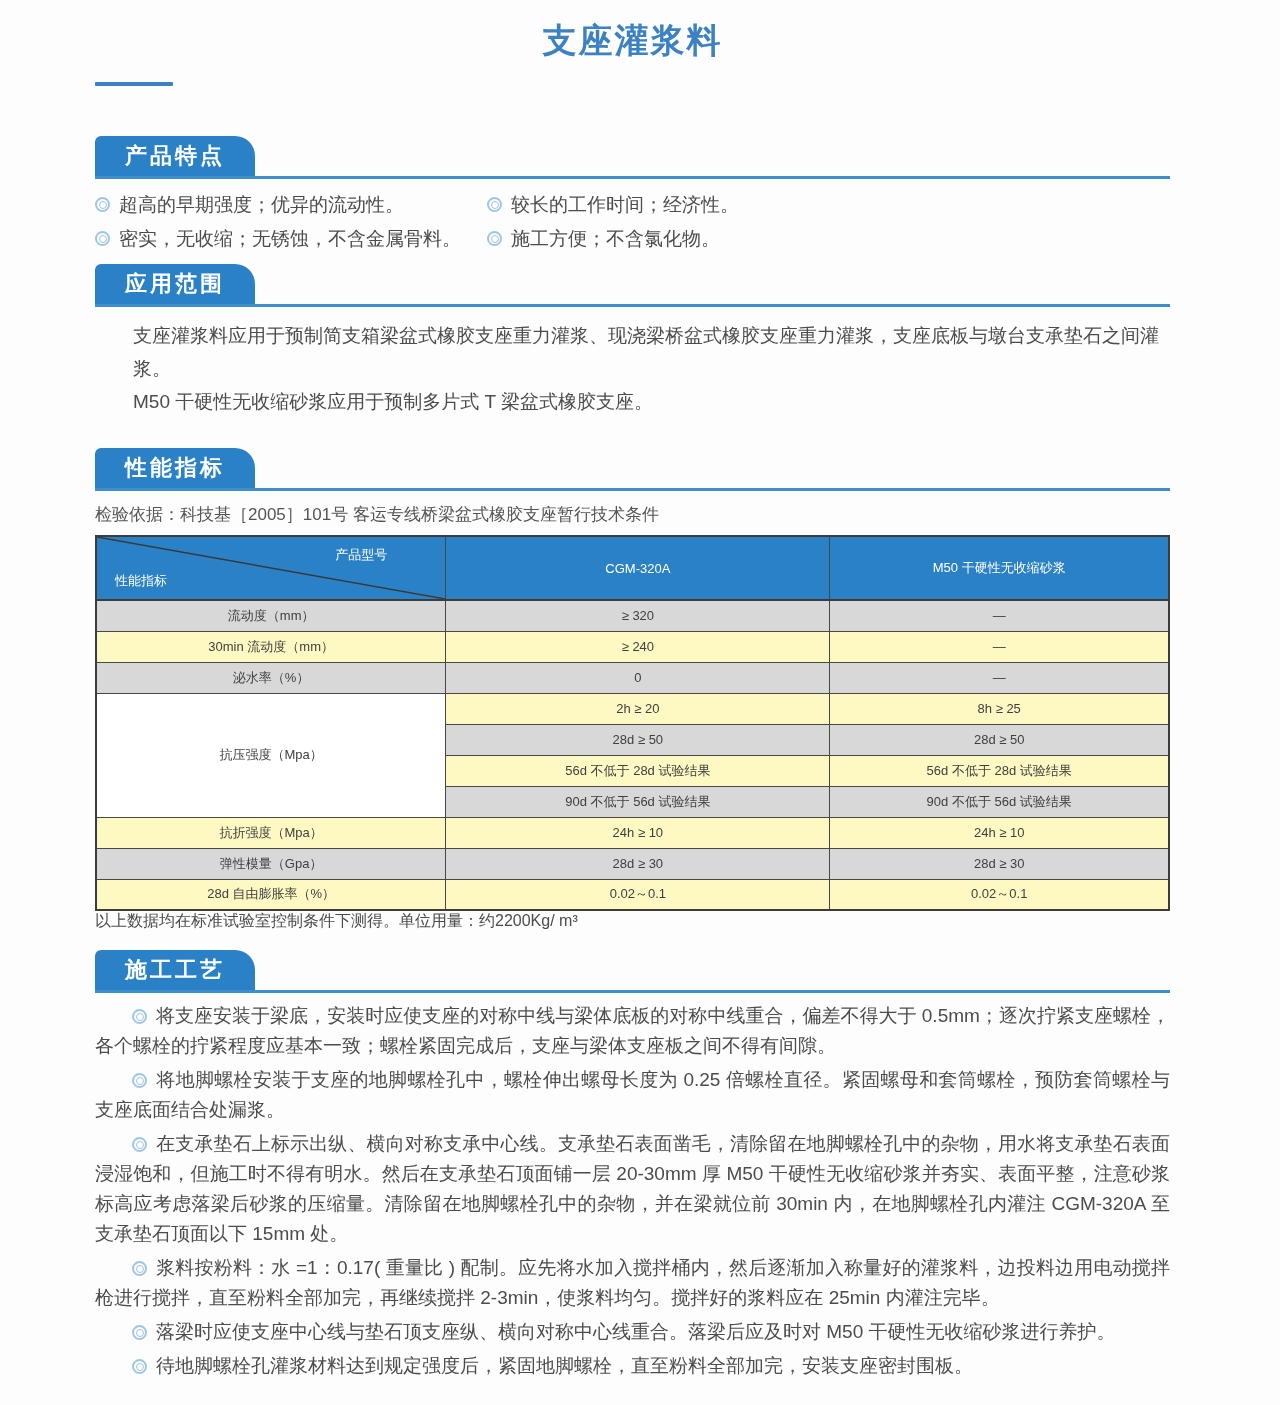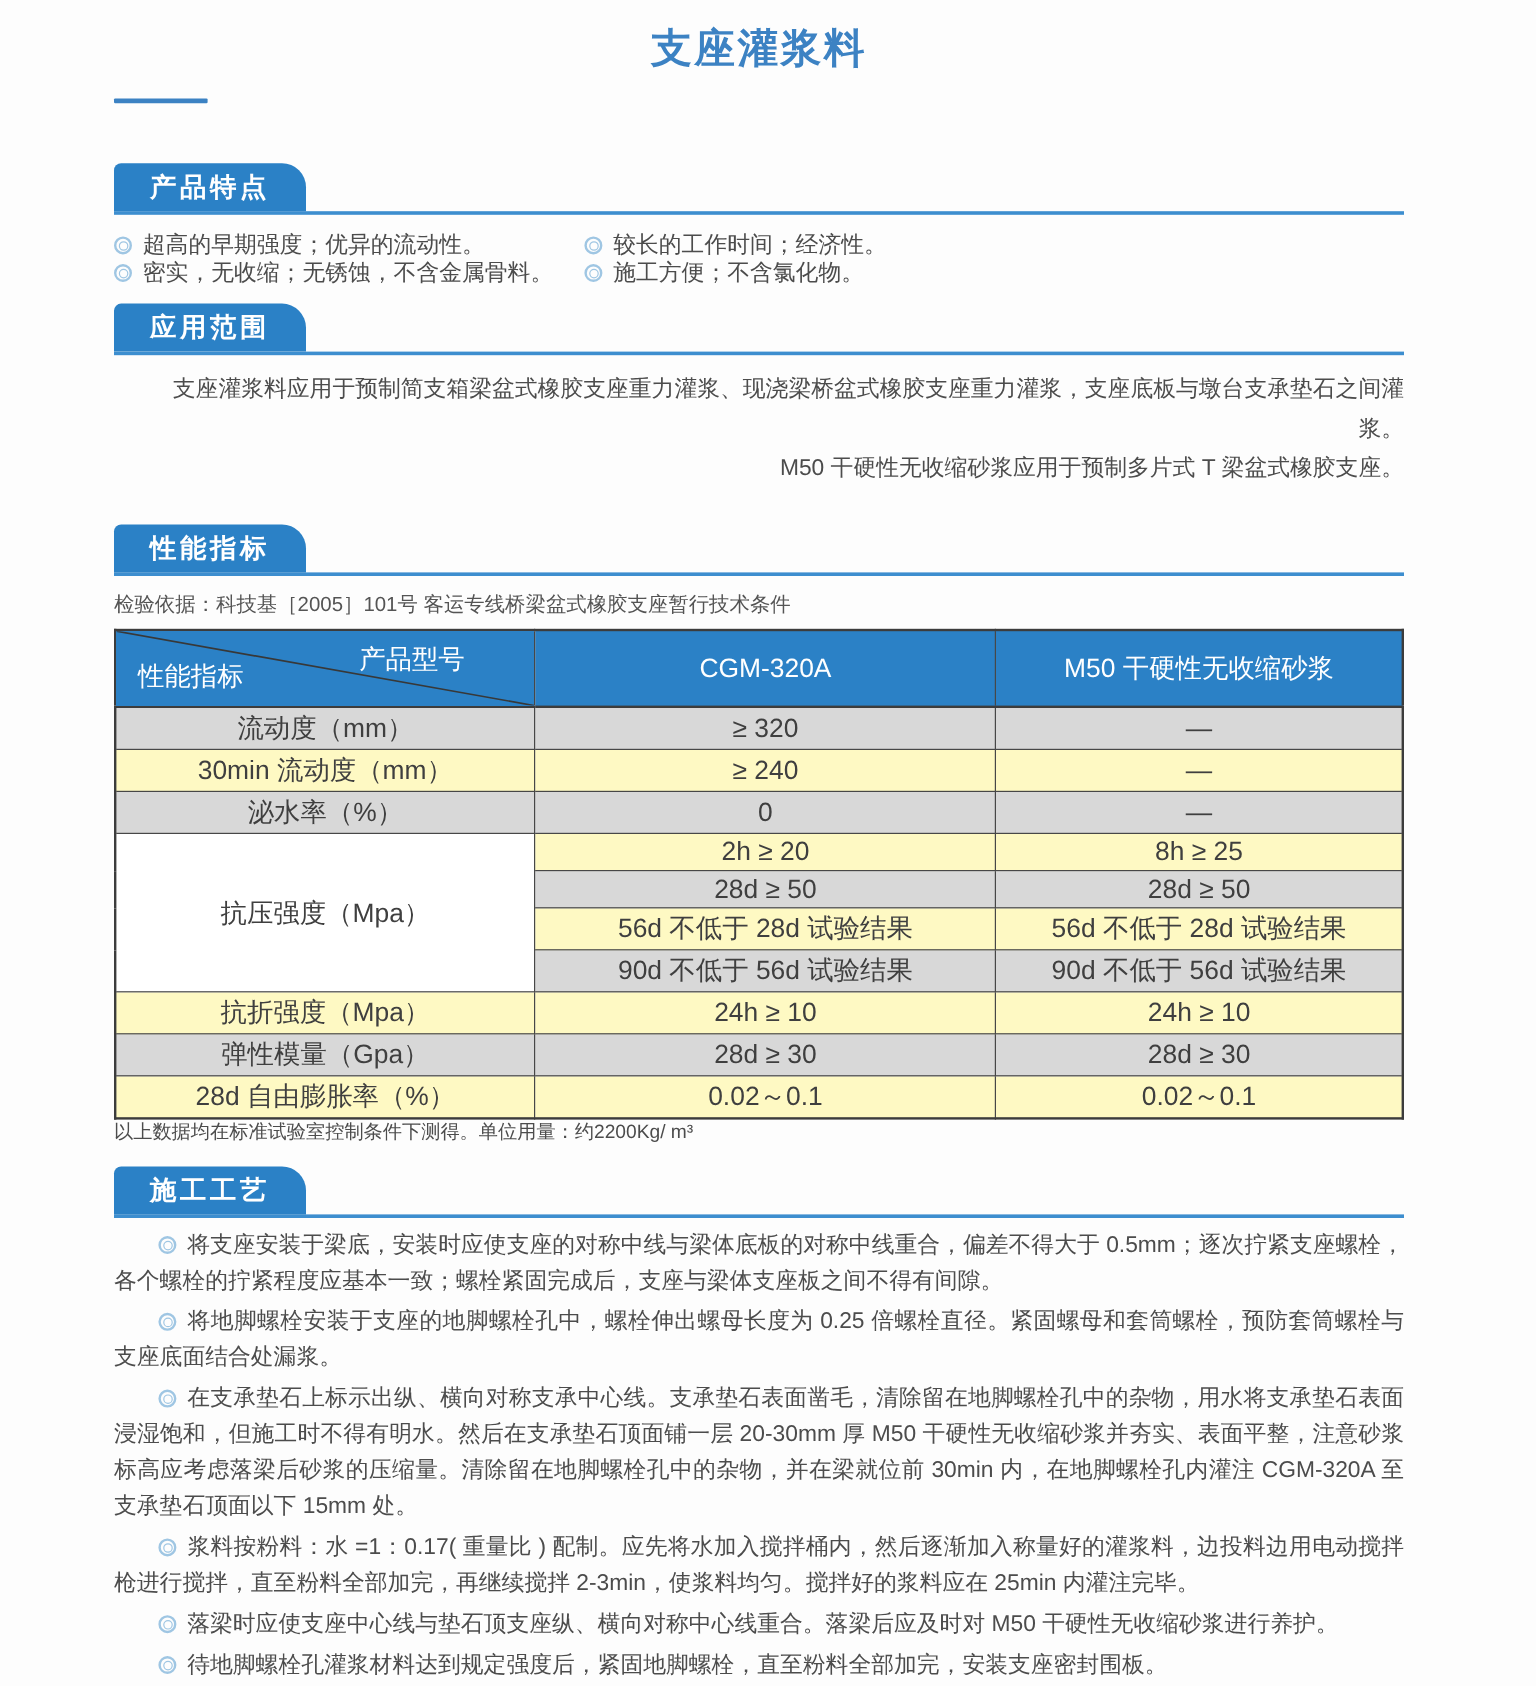--- a/index.html
+++ b/index.html
@@ -30,46 +30,46 @@
 
   .section-head{display:flex;border-bottom:3px solid var(--rule-blue);}
   .section-tab{
     display:inline-block;background:var(--blue);color:#fff;
     font-size:22px;font-weight:bold;letter-spacing:3px;
     line-height:40px;padding:0 30px;border-radius:6px 20px 0 0;
   }
 
   .sec-features{margin-top:50px;}
   .feature-grid{
-    display:grid;grid-template-columns:392px 1fr;
+    display:grid;grid-template-columns:392px 1fr;row-gap:11px;
     margin-top:14px;font-size:19px;
   }
   .feature-item{display:flex;align-items:center;line-height:23px;}
 
   .ring{
     display:inline-block;flex:none;width:15px;height:15px;
     border:2px solid var(--ring);border-radius:50%;position:relative;margin-right:9px;
   }
   .ring::after{
     content:"";position:absolute;left:1.5px;top:1.5px;right:1.5px;bottom:1.5px;
     border:1.5px solid var(--ring);border-radius:50%;
   }
   .ring.inline{vertical-align:-2px;margin-right:9px;}
 
   .sec-application{margin-top:14px;}
-  .app-lines{margin-top:12px;text-align:right;}
+  .app-lines{margin-top:12px;}
   .app-line{margin-left:38px;font-size:19px;line-height:33px;}
 
   .sec-performance{margin-top:30px;}
   .perf-caption{font-size:17px;color:#545454;margin:12px 0 9px;}
 
   table.perf{width:100%;border-collapse:collapse;border:2px solid #3c3c3c;}
   table.perf th,table.perf td{
     border:1px solid var(--border-dark);
-    text-align:center;font-size:22px;color:var(--table-ink);
+    text-align:center;font-size:13px;color:var(--table-ink);
     padding:2px 8px;height:31px;
   }
   table.perf thead th{
     background:var(--blue);color:#fff;font-weight:normal;
     height:64px;border-bottom:2px solid #3c3c3c;
   }
   tr.gray td{background:var(--row-gray);}
   tr.white td{background:#fef9c3;}
   td.span-cell{background:#ffffff !important;}
 

